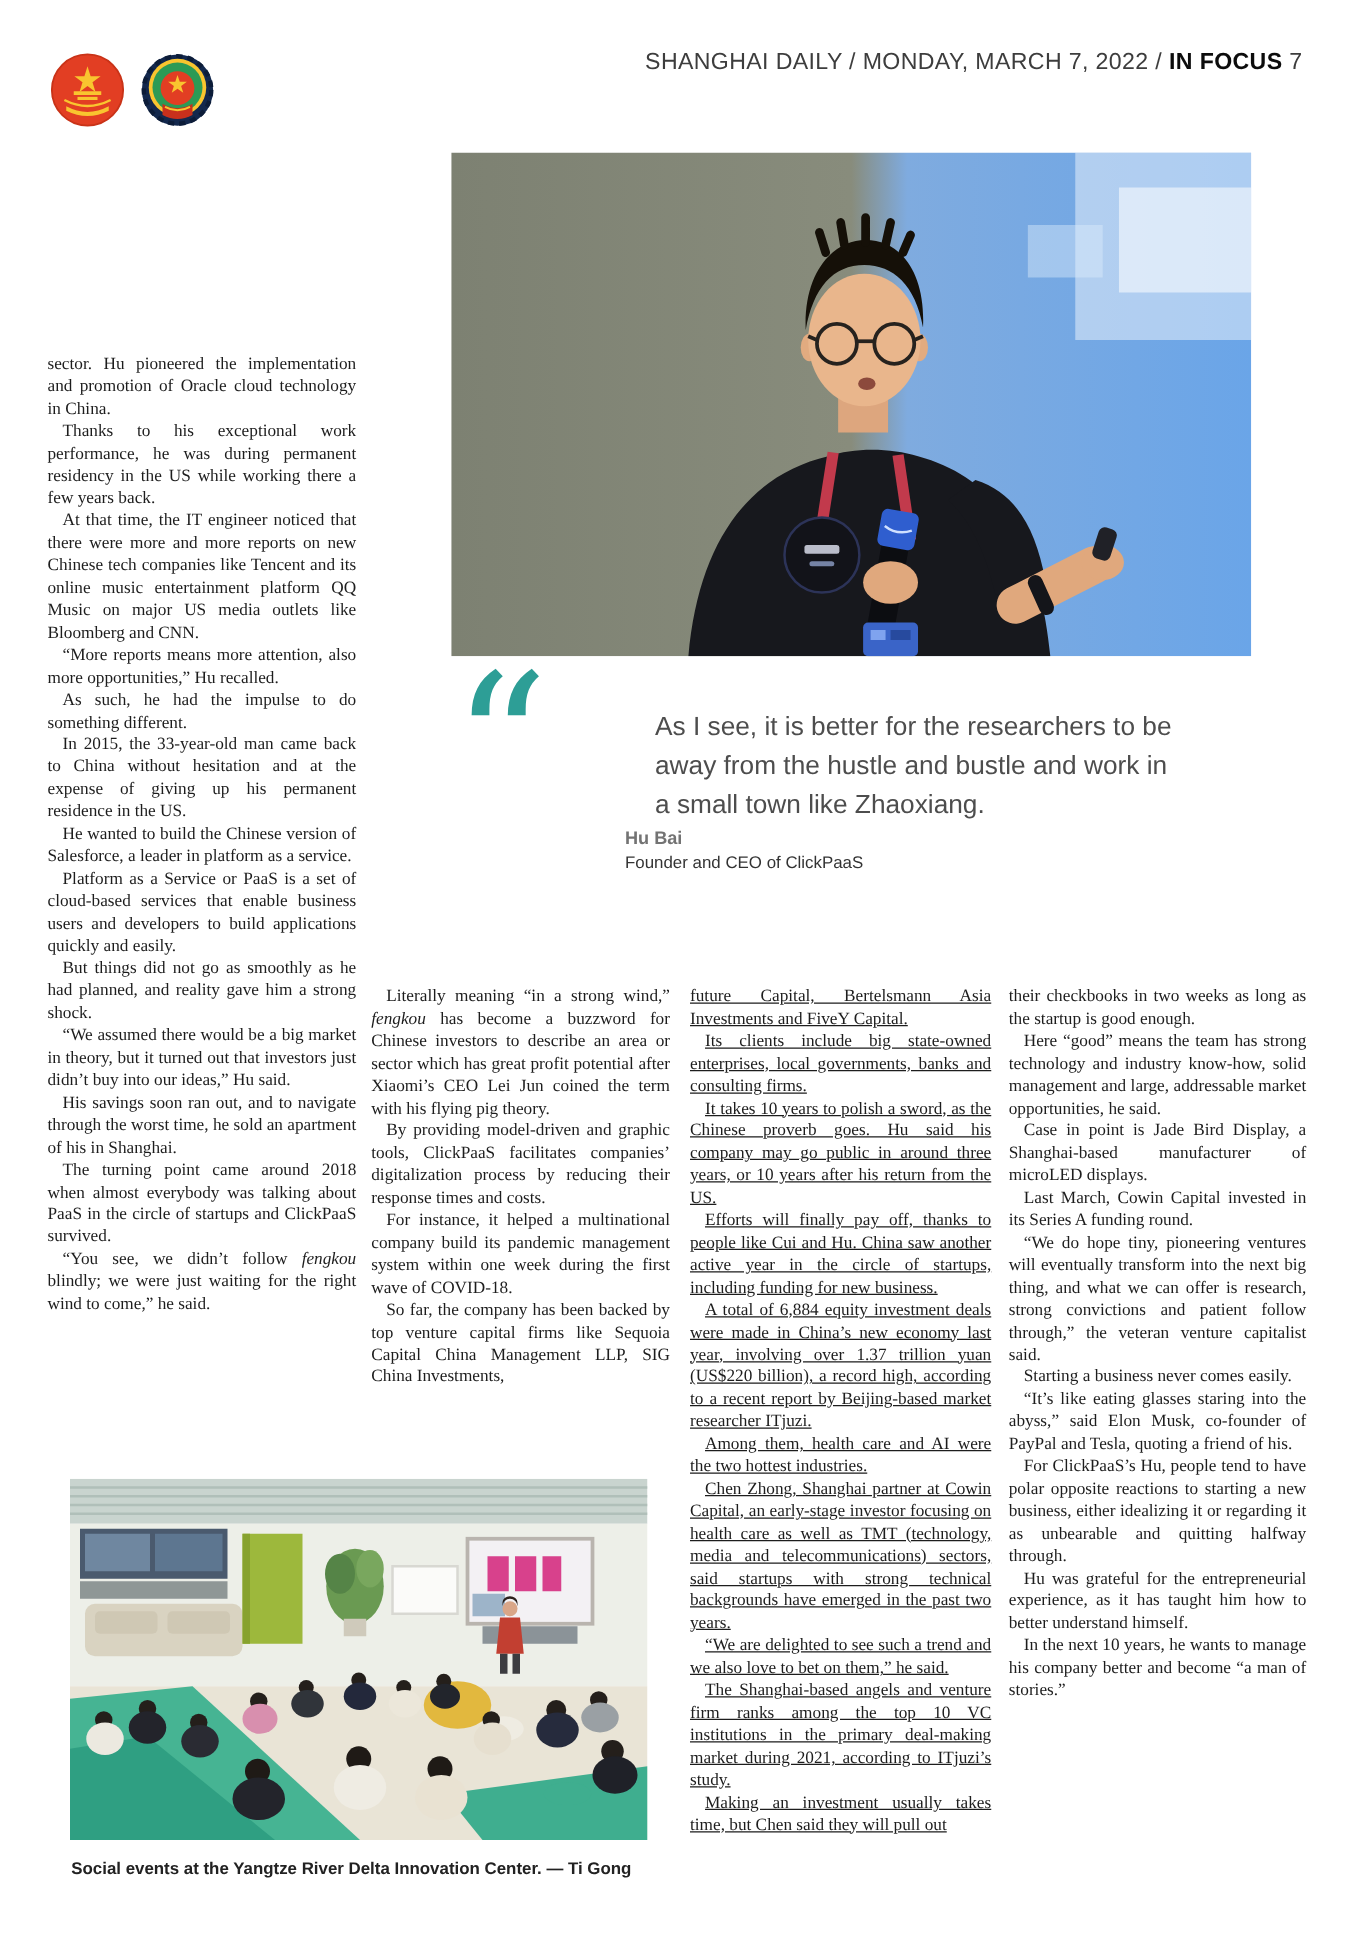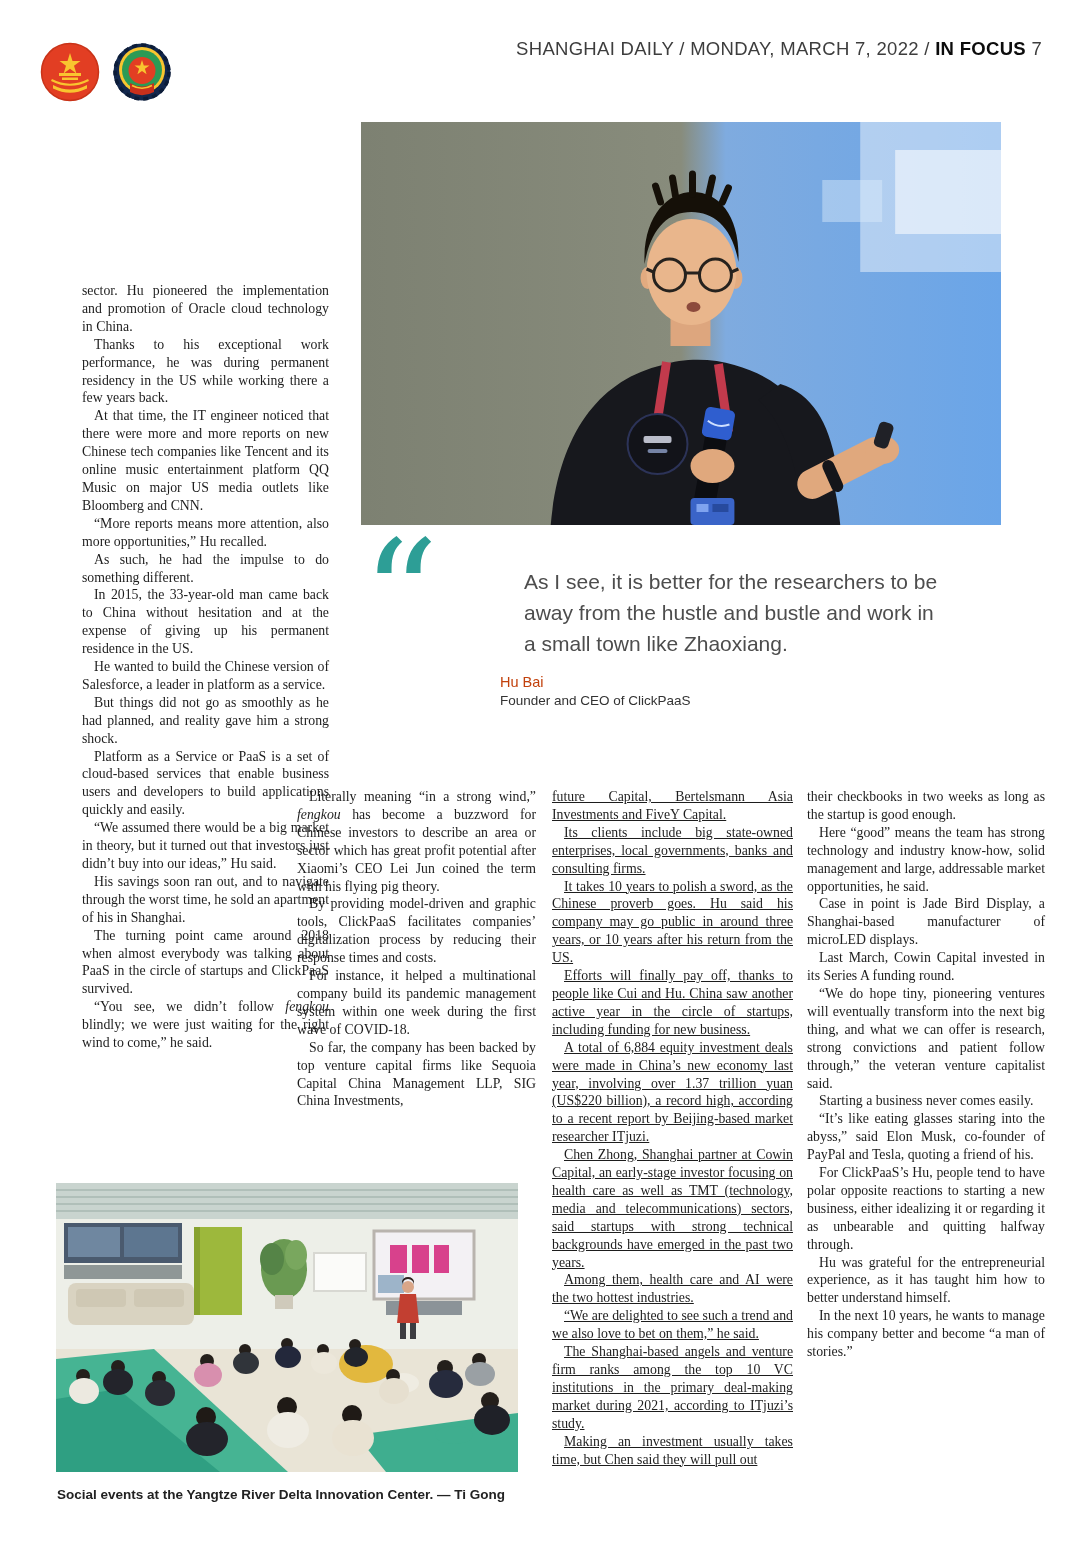--- a/index.html
+++ b/index.html
@@ -27,32 +27,32 @@
   .quote-mark {
     position:absolute; left:362px; top:520px; width:110px; height:120px;
     font-family:"DejaVu Serif", serif; font-size:150px; line-height:1;
     color:#2D9E96; user-select:none;
   }
   .quote-block {
     position:absolute; left:500px; top:566px; width:445px;
     font-family:"Liberation Sans", sans-serif;
   }
   .qtext { font-size:21px; line-height:31px; color:#4d4d4d; font-weight:400;margin-left:24px; }
-  .qname { margin-top:15px; font-size:14.5px; font-weight:400; color:#c2410c; }
+  .qname { margin-top:4px; font-size:14.5px; font-weight:700; color:#737373; }
   .qtitle { margin-top:3px; font-size:13.5px; color:#333; }
 
   
   .col {
     position:absolute; text-align:justify;
     font-size:13.8px; line-height:17.9px; color:#1d1d1d;
     hyphens:auto; -webkit-hyphens:auto;
   }
   .col .para { text-indent:12px; }
   .col .para.flush { text-indent:0; }
-  .col1 { left:38px;  top:282px; width:247px;margin-left:44px; }
+  .col1 { left:38px;  top:282px; width:247px; }
   .col2 { left:297px; top:788px; width:239px; }
   .col3 { left:552px; top:788px; width:241px;text-decoration:underline; }
   .col4 { left:807px; top:788px; width:238px; }
 
   
   .caption {
     position:absolute; left:57px; top:1487px; width:470px;
     font-family:"Liberation Sans", sans-serif; font-weight:700;
     font-size:13.5px; color:#222;
   }
@@ -156,41 +156,41 @@
   </div>
 
   <div class="col col1">
       <p class="para flush">sector. Hu pioneered the implementation and promotion of Oracle cloud technology in China.</p>
       <p class="para">Thanks to his exceptional work performance, he was during permanent residency in the US while working there a few years back.</p>
       <p class="para">At that time, the IT engineer noticed that there were more and more reports on new Chinese tech companies like Tencent and its online music entertainment platform QQ Music on major US media outlets like Bloomberg and CNN.</p>
       <p class="para">“More reports means more attention, also more opportunities,” Hu recalled.</p>
       <p class="para">As such, he had the impulse to do something different.</p>
       <p class="para">In 2015, the 33-year-old man came back to China without hesitation and at the expense of giving up his permanent residence in the US.</p>
       <p class="para">He wanted to build the Chinese version of Salesforce, a leader in platform as a service.</p>
+      <p class="para">Platform as a Service or PaaS is a set of cloud-based services that enable business users and developers to build applications quickly and easily.</p>
       <p class="para">But things did not go as smoothly as he had planned, and reality gave him a strong shock.</p>
-      <p class="para">Platform as a Service or PaaS is a set of cloud-based services that enable business users and developers to build applications quickly and easily.</p>
       <p class="para">“We assumed there would be a big market in theory, but it turned out that investors just didn’t buy into our ideas,” Hu said.</p>
       <p class="para">His savings soon ran out, and to navigate through the worst time, he sold an apartment of his in Shanghai.</p>
       <p class="para">The turning point came around 2018 when almost everybody was talking about PaaS in the circle of startups and ClickPaaS survived.</p>
       <p class="para">“You see, we didn’t follow <i>fengkou</i> blindly; we were just waiting for the right wind to come,” he said.</p>
     </div>
   <div class="col col2">
       <p class="para">Literally meaning “in a strong wind,” <i>fengkou</i> has become a buzzword for Chinese investors to describe an area or sector which has great profit potential after Xiaomi’s CEO Lei Jun coined the term with his flying pig theory.</p>
       <p class="para">By providing model-driven and graphic tools, ClickPaaS facilitates companies’ digitalization process by reducing their response times and costs.</p>
       <p class="para">For instance, it helped a multinational company build its pandemic management system within one week during the first wave of COVID-18.</p>
       <p class="para">So far, the company has been backed by top venture capital firms like Sequoia Capital China Management LLP, SIG China Investments,</p>
     </div>
   <div class="col col3">
       <p class="para flush">future Capital, Bertelsmann Asia Investments and FiveY Capital.</p>
       <p class="para">Its clients include big state-owned enterprises, local governments, banks and consulting firms.</p>
       <p class="para">It takes 10 years to polish a sword, as the Chinese proverb goes. Hu said his company may go public in around three years, or 10 years after his return from the US.</p>
       <p class="para">Efforts will finally pay off, thanks to people like Cui and Hu. China saw another active year in the circle of startups, including funding for new business.</p>
       <p class="para">A total of 6,884 equity investment deals were made in China’s new economy last year, involving over 1.37 trillion yuan (US$220 billion), a record high, according to a recent report by Beijing-based market researcher ITjuzi.</p>
+      <p class="para">Among them, health care and AI were the two hottest industries.</p>
       <p class="para">Chen Zhong, Shanghai partner at Cowin Capital, an early-stage investor focusing on health care as well as TMT (technology, media and telecommunications) sectors, said startups with strong technical backgrounds have emerged in the past two years.</p>
-      <p class="para">Among them, health care and AI were the two hottest industries.</p>
       <p class="para">“We are delighted to see such a trend and we also love to bet on them,” he said.</p>
       <p class="para">The Shanghai-based angels and venture firm ranks among the top 10 VC institutions in the primary deal-making market during 2021, according to ITjuzi’s study.</p>
       <p class="para">Making an investment usually takes time, but Chen said they will pull out</p>
     </div>
   <div class="col col4">
       <p class="para flush">their checkbooks in two weeks as long as the startup is good enough.</p>
       <p class="para">Here “good” means the team has strong technology and industry know-how, solid management and large, addressable market opportunities, he said.</p>
       <p class="para">Case in point is Jade Bird Display, a Shanghai-based manufacturer of microLED displays.</p>
       <p class="para">Last March, Cowin Capital invested in its Series A funding round.</p>
       <p class="para">“We do hope tiny, pioneering ventures will eventually transform into the next big thing, and what we can offer is research, strong convictions and patient follow through,” the veteran venture capitalist said.</p>

